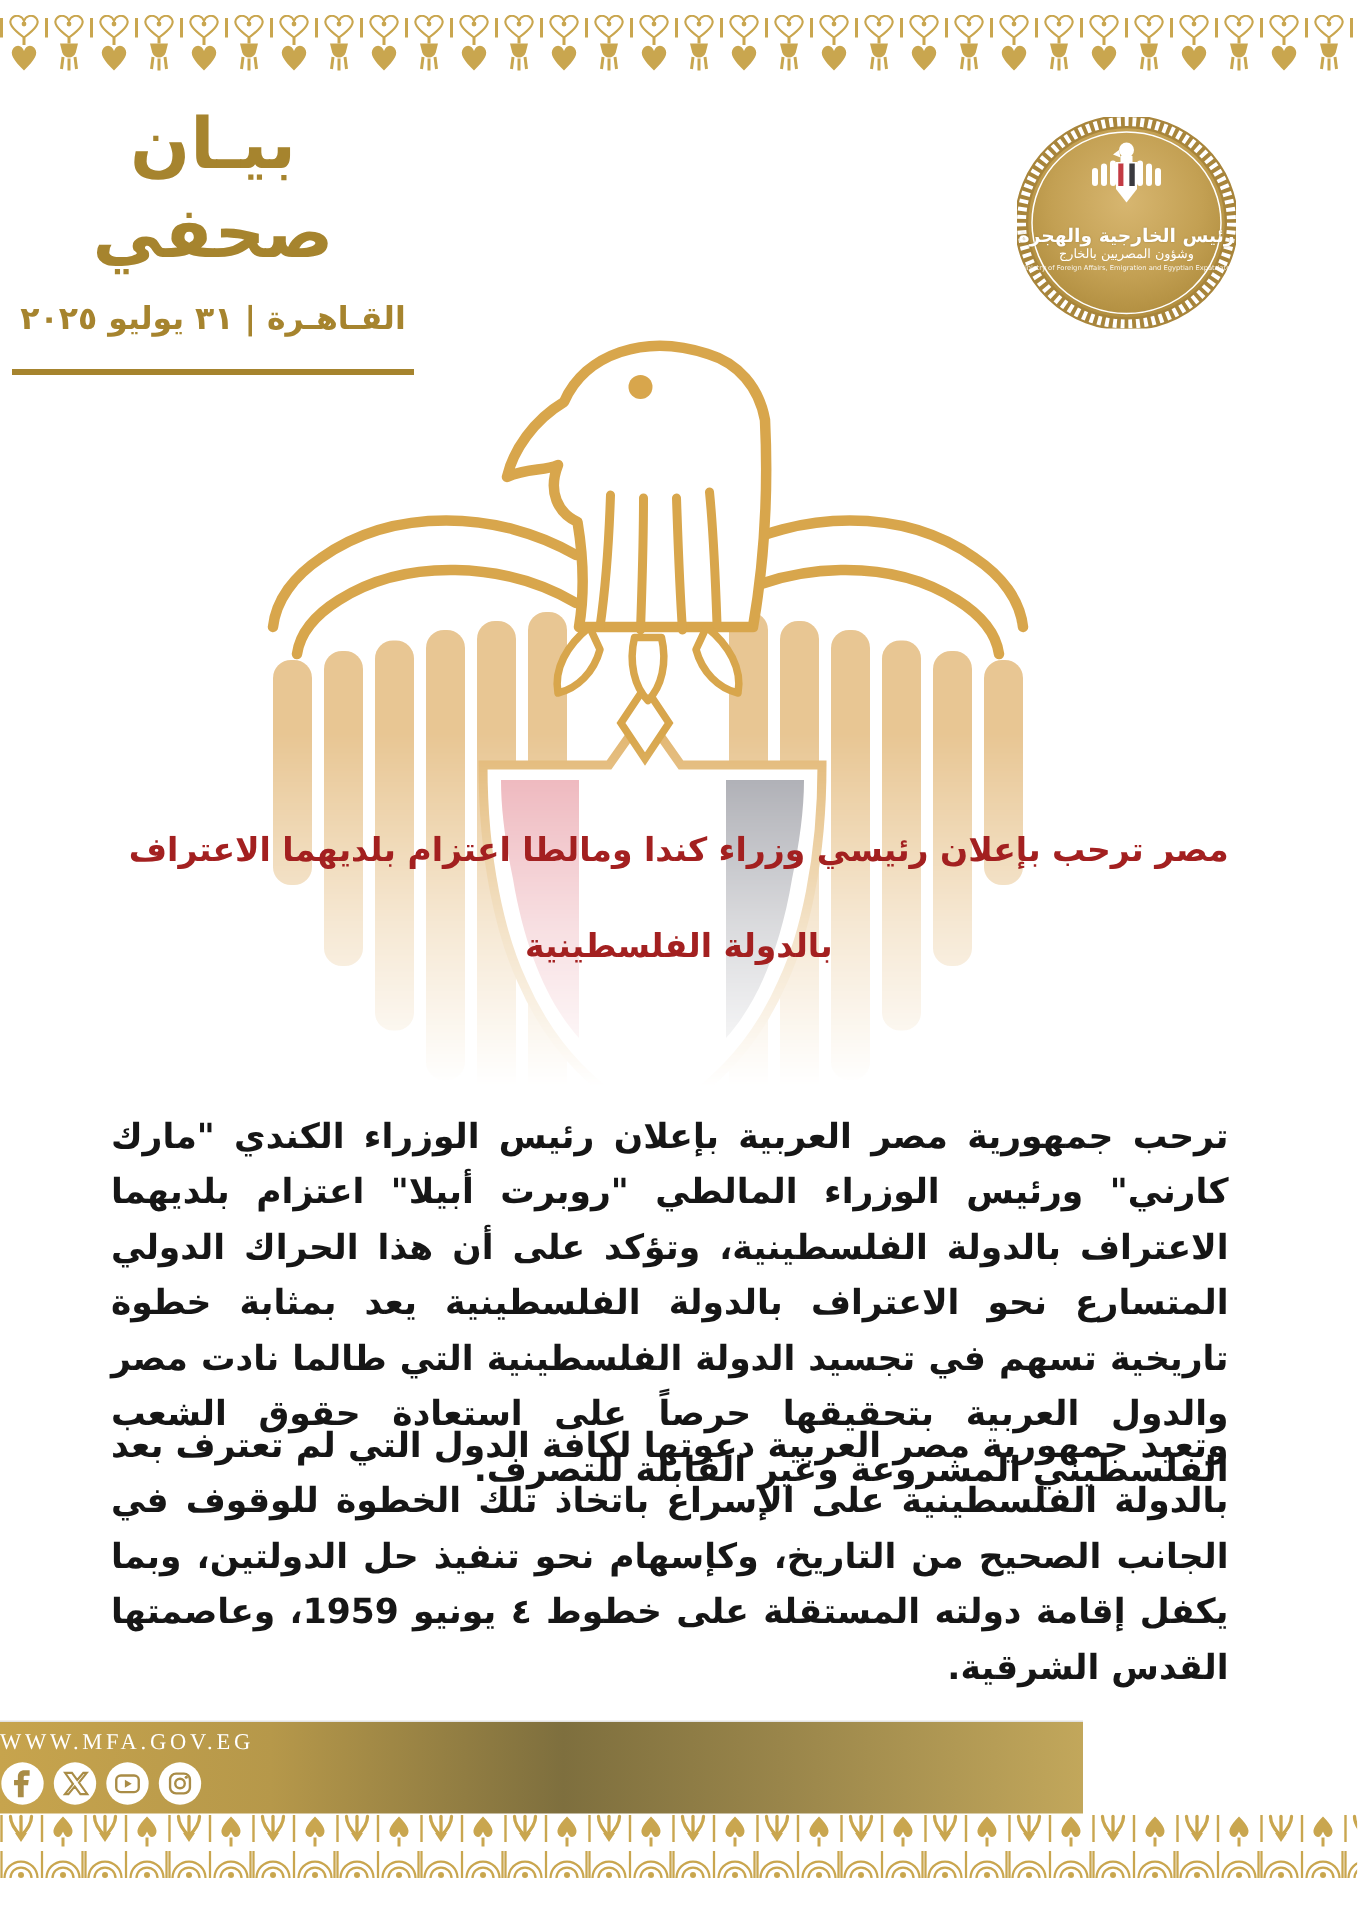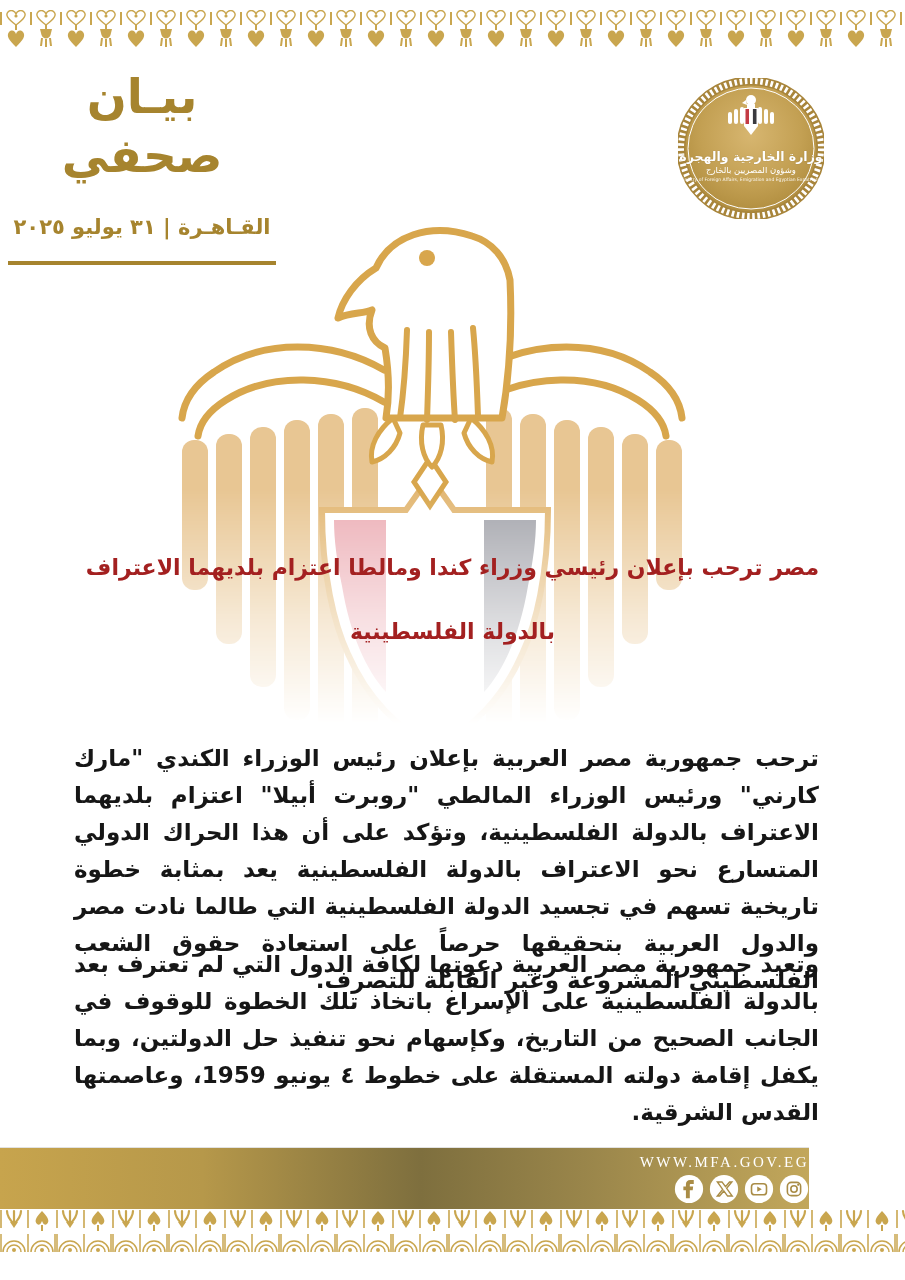--- a/index.html
+++ b/index.html
@@ -5,21 +5,21 @@
   html,body{margin:0;padding:0;background:#ffffff;}
   .page{position:relative;width:905px;height:1280px;background:#ffffff;overflow:hidden;
         font-family:"DejaVu Sans",sans-serif;}
   
   .border-strip{position:absolute;left:0;width:905px;display:flex;flex-wrap:nowrap;overflow:hidden;}
   .border-top{top:10px;height:38px;}
   .border-bottom{top:1208px;height:46px;}
   
   .masthead{position:absolute;top:68px;left:8px;width:268px;text-align:center;direction:rtl;}
   .doc-title{margin:0;font-size:47px;font-weight:bold;color:#A6842E;line-height:1.25;}
-  .dateline{margin-top:29px;font-size:21px;font-weight:bold;color:#A6842E;letter-spacing:.5px;}
+  .dateline{margin-top:14px;font-size:21px;font-weight:bold;color:#A6842E;letter-spacing:.5px;}
   .gold-rule{margin-top:22px;height:4px;background:#A6842E;width:100%;}
   
   .seal{position:absolute;left:678px;top:78px;width:146px;height:141px;border-radius:50%;
         background:radial-gradient(circle at 50% 40%, #D7B670 0%, #C3A053 45%, #AB8839 78%, #9C7B30 100%);
         box-shadow:0 0 0 1px rgba(255,255,255,.6) inset;}
   .seal svg{position:absolute;left:0;top:0;}
   .seal-text{position:absolute;left:0;top:71px;width:100%;text-align:center;color:#ffffff;direction:rtl;}
   .seal-line1{font-size:12.5px;font-weight:bold;text-shadow:0 0 1px rgba(120,90,20,.6);}
   .seal-line2{font-size:8.5px;margin-top:1px;}
   .seal-line3{font-size:4.5px;direction:ltr;margin-top:2px;opacity:.9;}
@@ -29,23 +29,23 @@
          mask-image:linear-gradient(to bottom,#000 50%,rgba(0,0,0,.4) 74%,transparent 94%);}
   
   .headline{position:absolute;top:536px;left:80px;right:80px;margin:0;text-align:center;direction:rtl;
             font-size:22px;font-weight:bold;line-height:64px;color:#A32020;z-index:5;}
   
   .body-par{position:absolute;left:58px;right:70px;margin:16px;direction:rtl;text-align:justify;
             text-align-last:right;font-size:23px;font-weight:bold;line-height:37px;color:#161616;z-index:5;}
   .par-1{top:724px;}
   .par-2{top:930px;}
   
-  .footer-bar{position:absolute;left:0;top:1147px;width:809px;height:61px;border-top:1px solid #e2e2e2;
+  .footer-bar{position:absolute;left:0;top:1147px;width:722px;height:61px;border-top:1px solid #e2e2e2;
               background:linear-gradient(90deg,#C7A44D 0%,#B6984A 25%,#7E6F3E 52%,#99854A 72%,#C2A75B 100%);
-              display:flex;flex-direction:column;align-items:flex-end;justify-content:center;}
+              display:flex;flex-direction:column;align-items:flex-start;justify-content:center;}
   .website{font-family:"Liberation Serif",serif;color:#ffffff;font-size:15px;letter-spacing:2.5px;}
   .social{display:flex;gap:5px;margin-top:3px;}
   .social span{display:inline-block;width:30px;height:30px;cursor:pointer;}
 </style>
 </head>
 <body>
 
 <div class="page">
 
   <div class="border-strip border-top" id="borderTop">
@@ -412,21 +412,21 @@
           <path d="M69,26 h8 v4 h-8 Z"></path>
           <path d="M66,48 L73,57 L80,48 Z"></path>
         </g>
         <rect x="66" y="30" width="14" height="18" fill="#ffffff"></rect>
         <rect x="67.5" y="31" width="3.6" height="15" fill="#C33B44"></rect>
         <rect x="71.1" y="31" width="3.8" height="15" fill="#ffffff"></rect>
         <rect x="74.9" y="31" width="3.6" height="15" fill="#3A3A3F"></rect>
       </g>
     </svg>
     <div class="seal-text">
-      <div class="seal-line1">وزارة الخارجية والهجرة</div>
+      <div class="seal-line1">رئيس الخارجية والهجرة</div>
       <div class="seal-line2">وشؤون المصريين بالخارج</div>
       <div class="seal-line3">Ministry of Foreign Affairs, Emigration and Egyptian Expatriates</div>
     </div>
   </div>
 
   <div class="eagle">
     <svg width="560" height="534" viewBox="0 0 560 534">
 
       <g fill="#E8C693">
         <rect x="10" y="218" width="26" height="150" rx="12"></rect>

